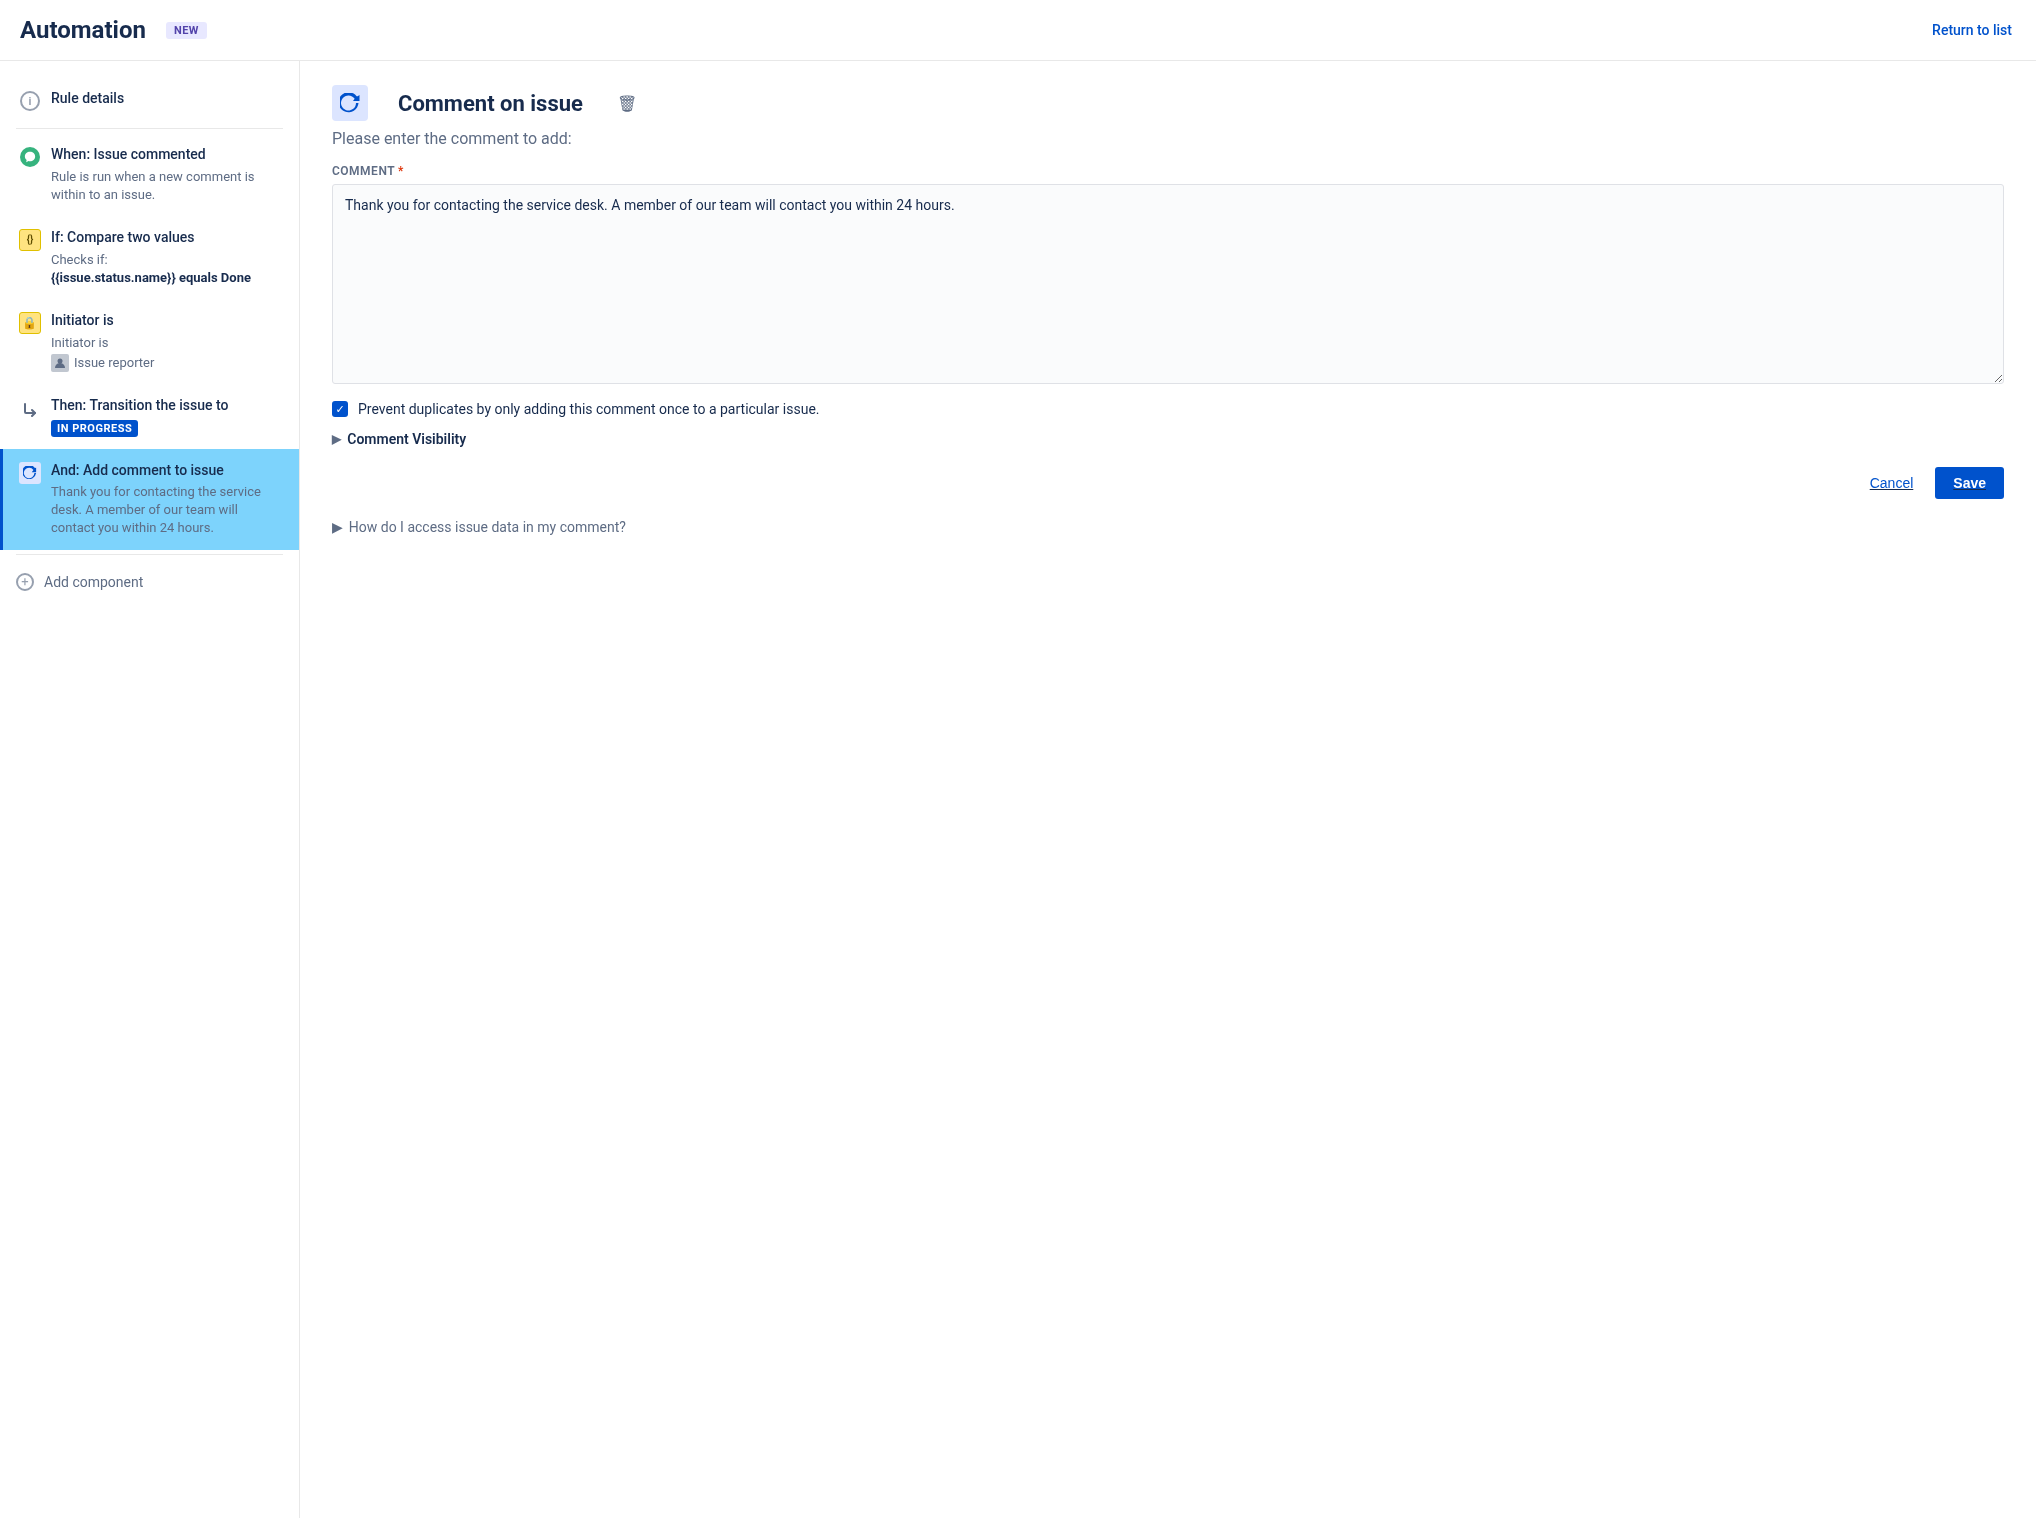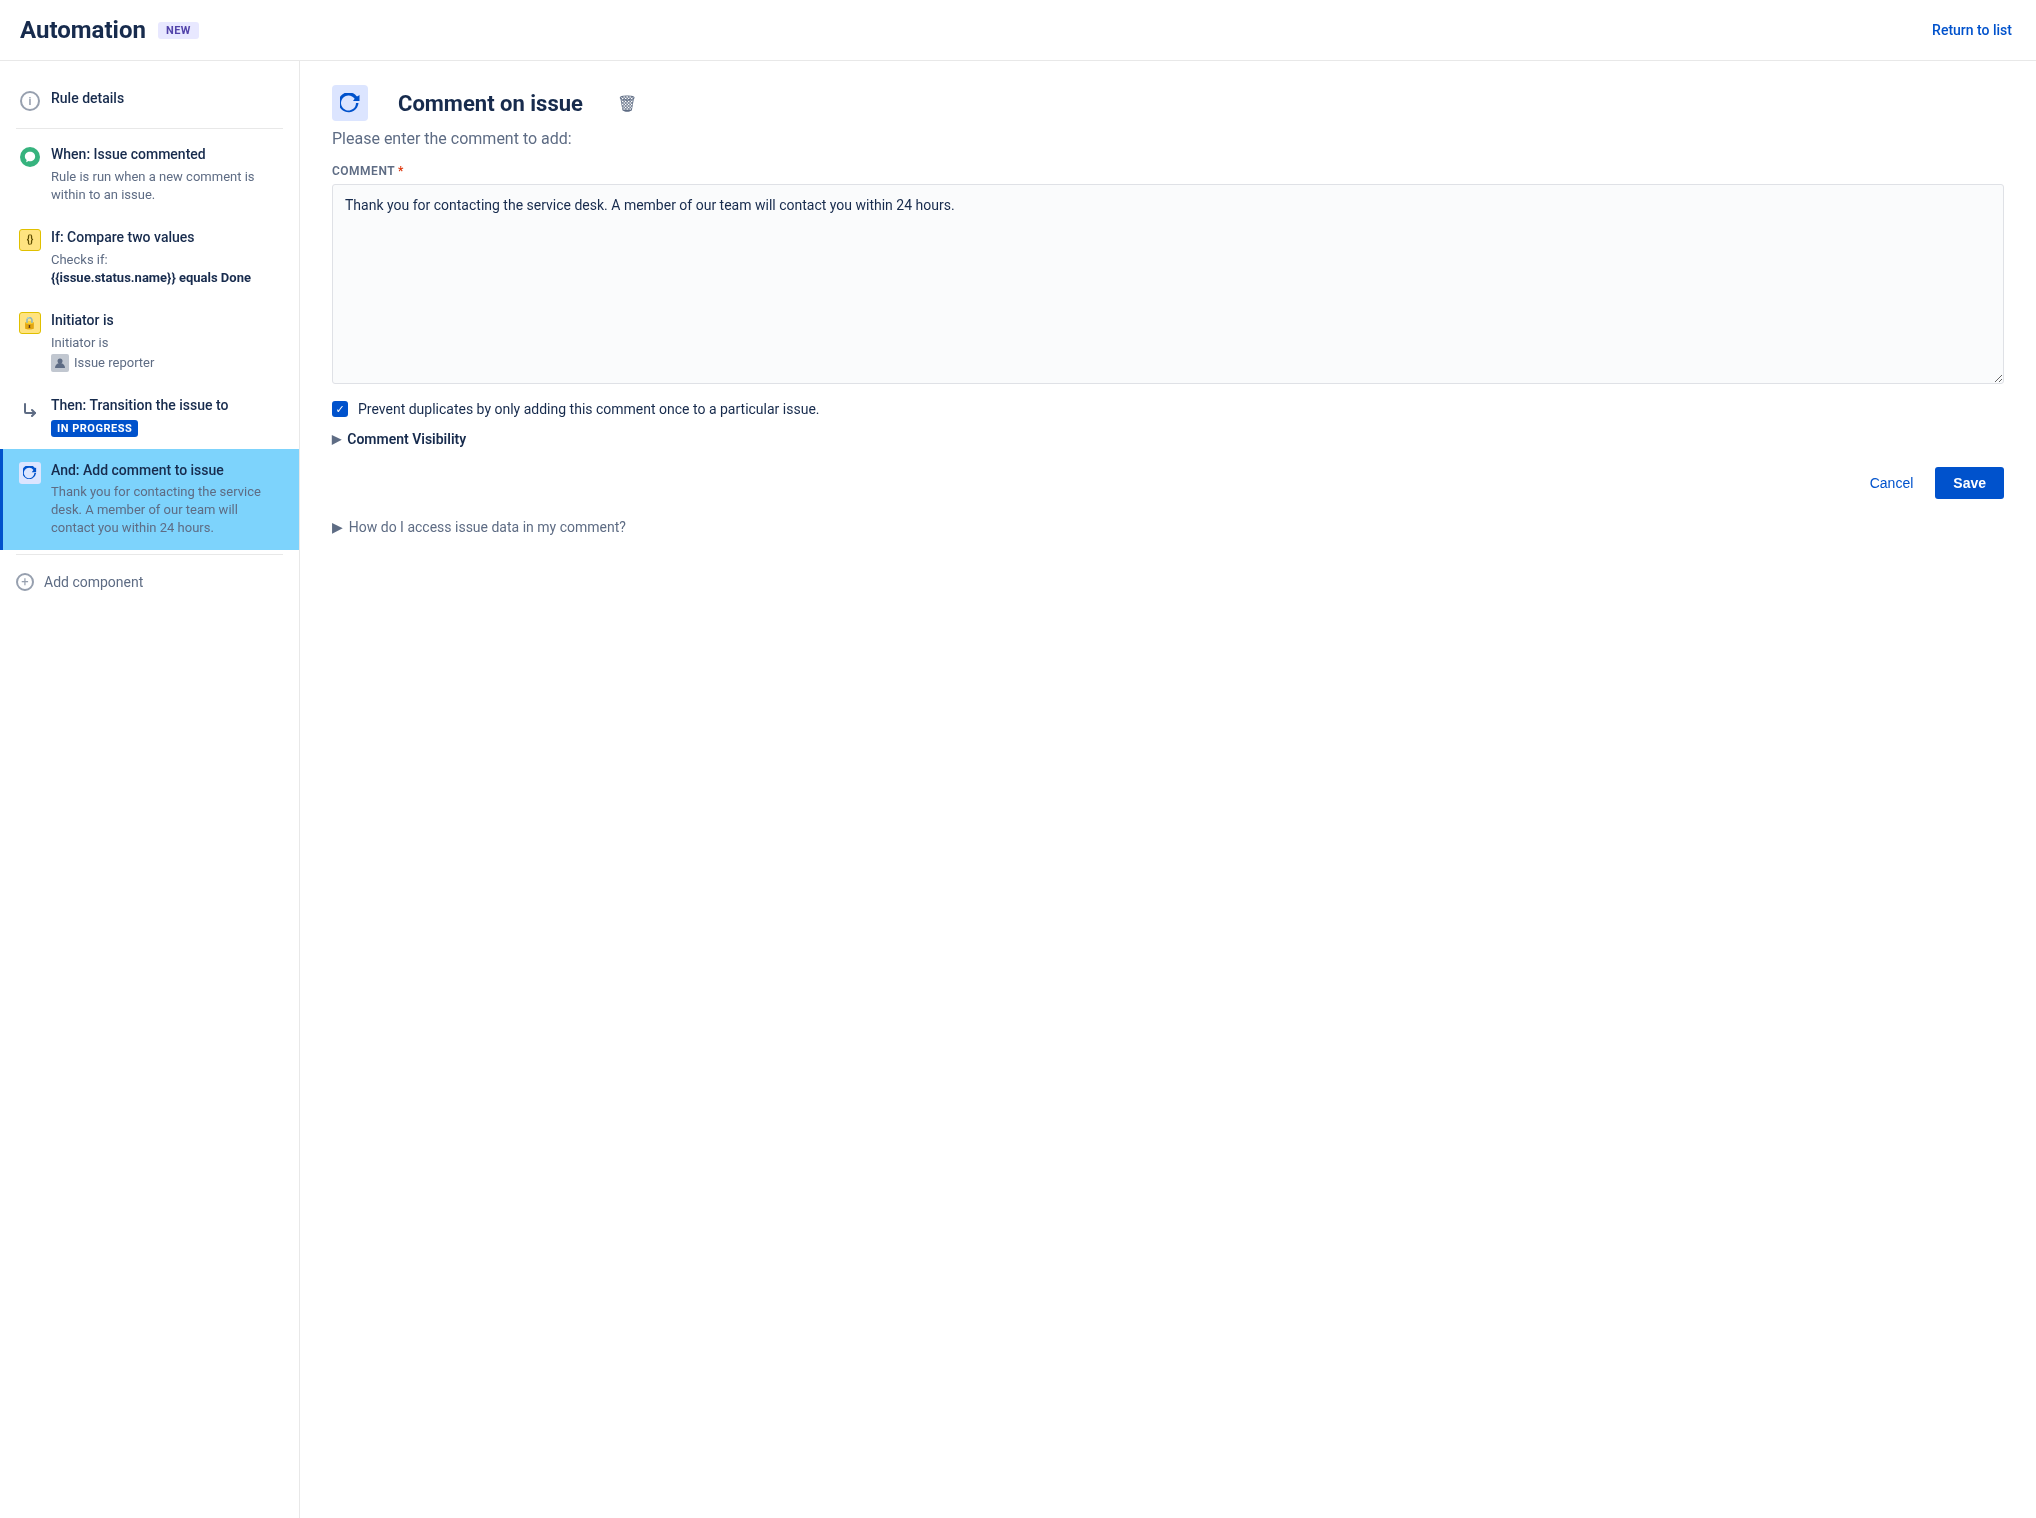--- a/index.html
+++ b/index.html
@@ -18,21 +18,21 @@
     .header {
       display: flex;
       align-items: center;
       justify-content: space-between;
       padding: 16px 24px 16px 20px;
       border-bottom: 1px solid #e8e8e8;
     }
     .header-left {
       display: flex;
       align-items: center;
-      gap: 12px;
+      gap: 20px;
     }
     .header-title {
       font-size: 24px;
       font-weight: 700;
       color: #172b4d;
     }
     .new-badge {
       background: #e8e8ff;
       color: #5243aa;
       font-size: 11px;
@@ -325,20 +325,21 @@
     .chevron-right {
       font-size: 12px;
       color: #5e6c84;
     }
     .form-actions {
       display: flex;
       align-items: center;
       justify-content: flex-end;
       gap: 10px;
       margin-top: 20px;
+      text-decoration: underline;
     }
     .btn-cancel {
       background: transparent;
       border: none;
       color: #0052cc;
       font-size: 14px;
       font-weight: 500;
       cursor: pointer;
       padding: 8px 12px;
     }

